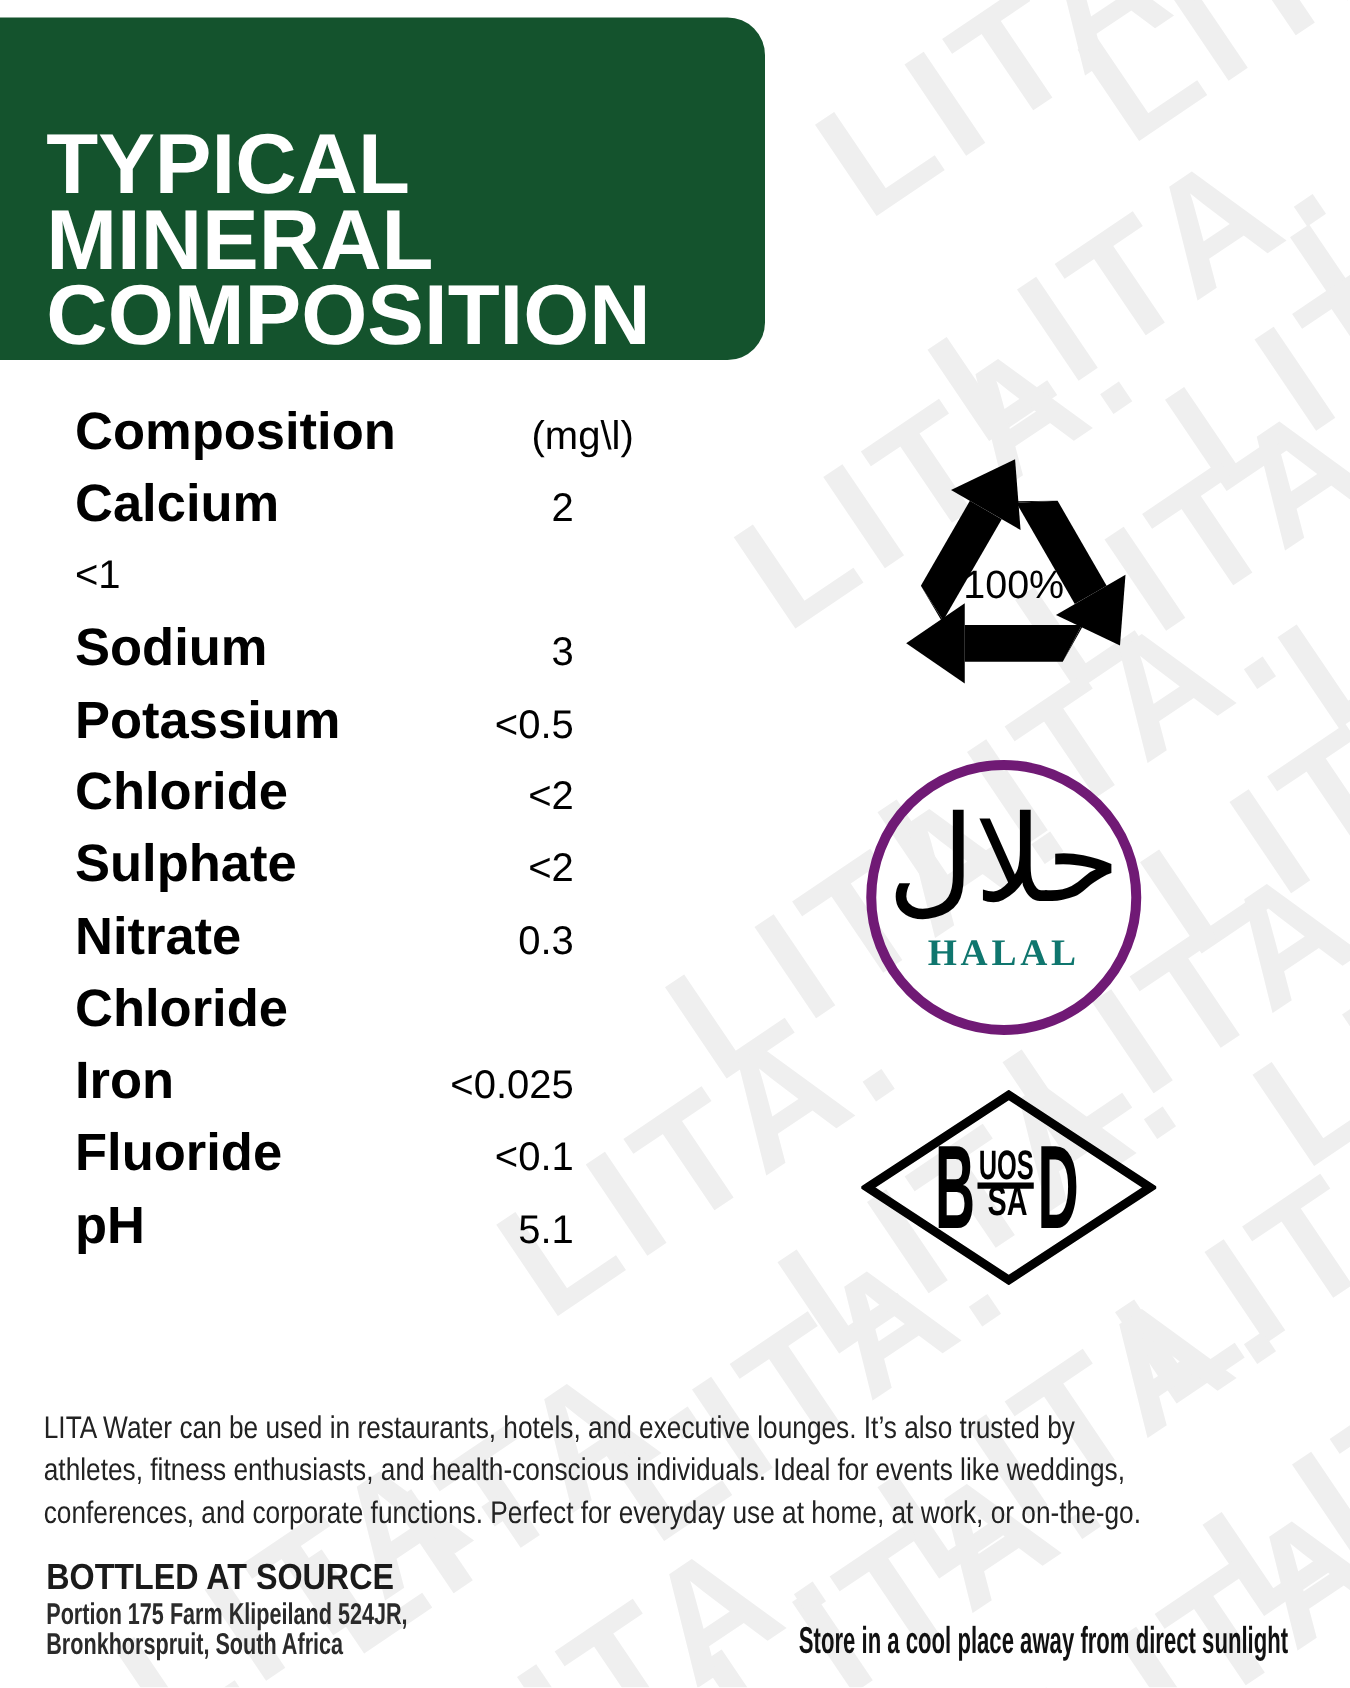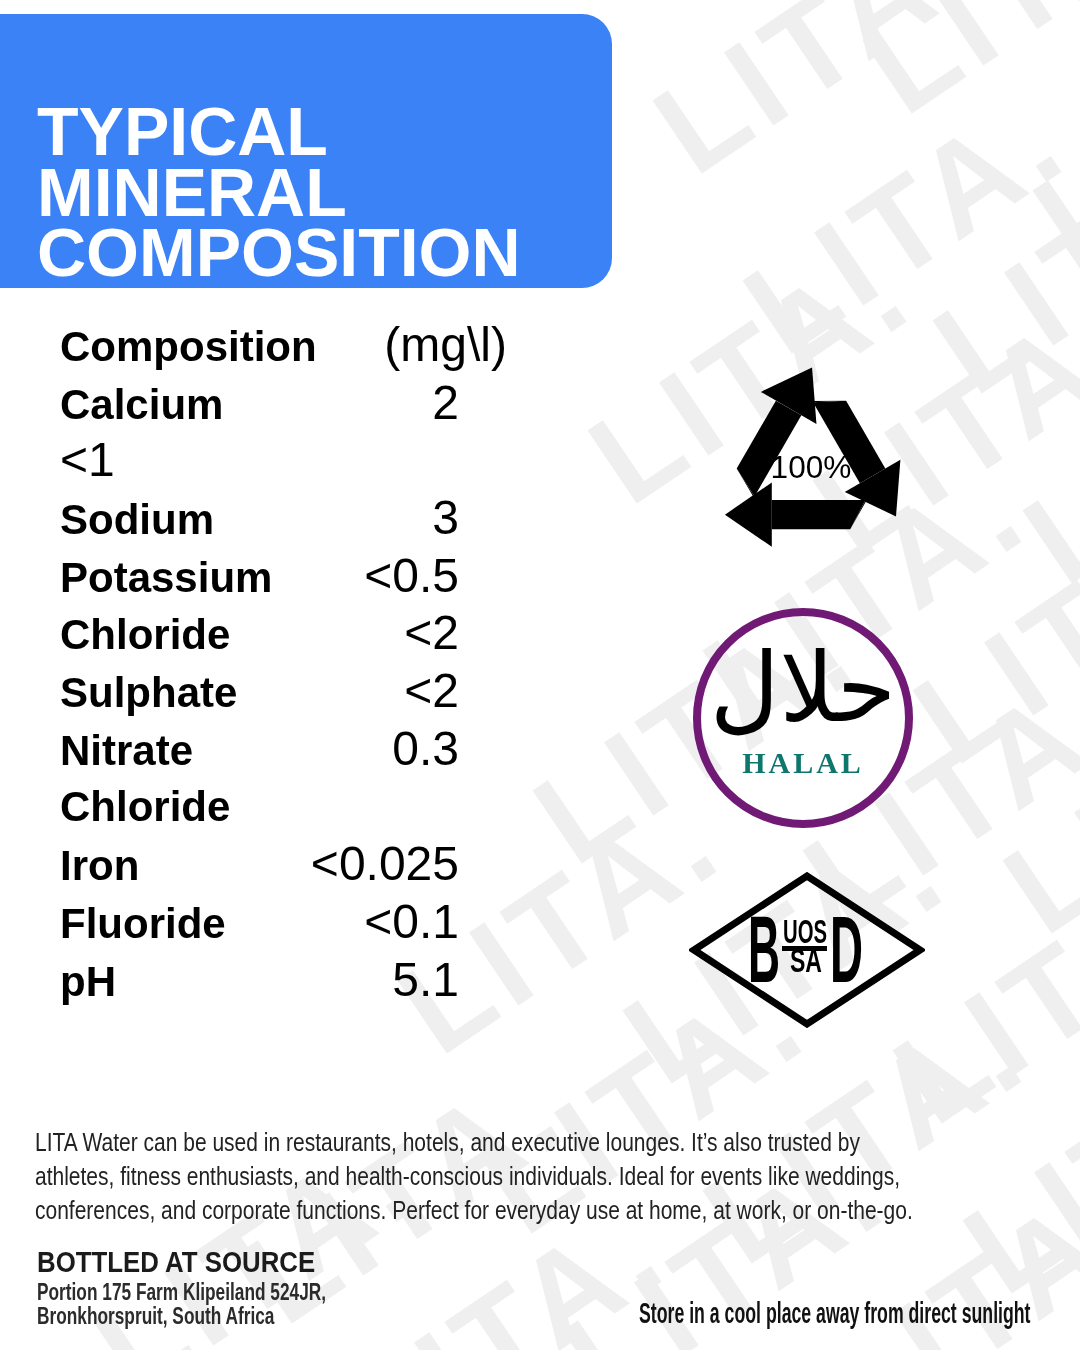--- a/index.html
+++ b/index.html
@@ -8,32 +8,32 @@
     overflow:hidden;font-family:"Liberation Sans",sans-serif;color:#000;
   }
   
   .wm-layer{position:absolute;inset:0;z-index:0;}
   .wm-t{
     position:absolute;font-weight:bold;font-size:128px;letter-spacing:8px;
     color:#efefef;transform:rotate(-34deg);white-space:nowrap;user-select:none;
   }
   
   .header-box{
-    position:absolute;left:0;top:14px;width:612px;height:274px;background:#3b82f6;
+    position:absolute;left:0;top:14px;width:612px;height:274px;background:#14532d;
     border-radius:0 30px 30px 0;z-index:1;
   }
   .title{
     position:absolute;left:37px;top:87px;color:#fff;font-weight:bold;
     font-size:68px;line-height:60.5px;letter-spacing:0px;
   }
   
   .mtable{position:absolute;left:60px;top:316px;width:447px;z-index:1;}
   .trow{height:57.7px;line-height:57.7px;display:flex;justify-content:space-between;align-items:baseline;}
   .tname{font-weight:bold;font-size:42px;}
-  .tval{font-weight:400;font-size:48px;padding-right:48px;}
+  .tval{font-weight:400;font-size:32px;padding-right:48px;}
   .thead .tval{padding-right:0;}
   
   .recycle{position:absolute;left:702px;top:354px;z-index:1;}
   .halal{
     position:absolute;left:693px;top:608px;width:220px;height:220px;z-index:1;
     border:8px solid #701a75;border-radius:50%;box-sizing:border-box;text-align:center;
   }
   .halal-arabic{
     font-family:"DejaVu Sans",sans-serif;font-size:96px;line-height:112px;
     margin-top:16px;color:#000;

